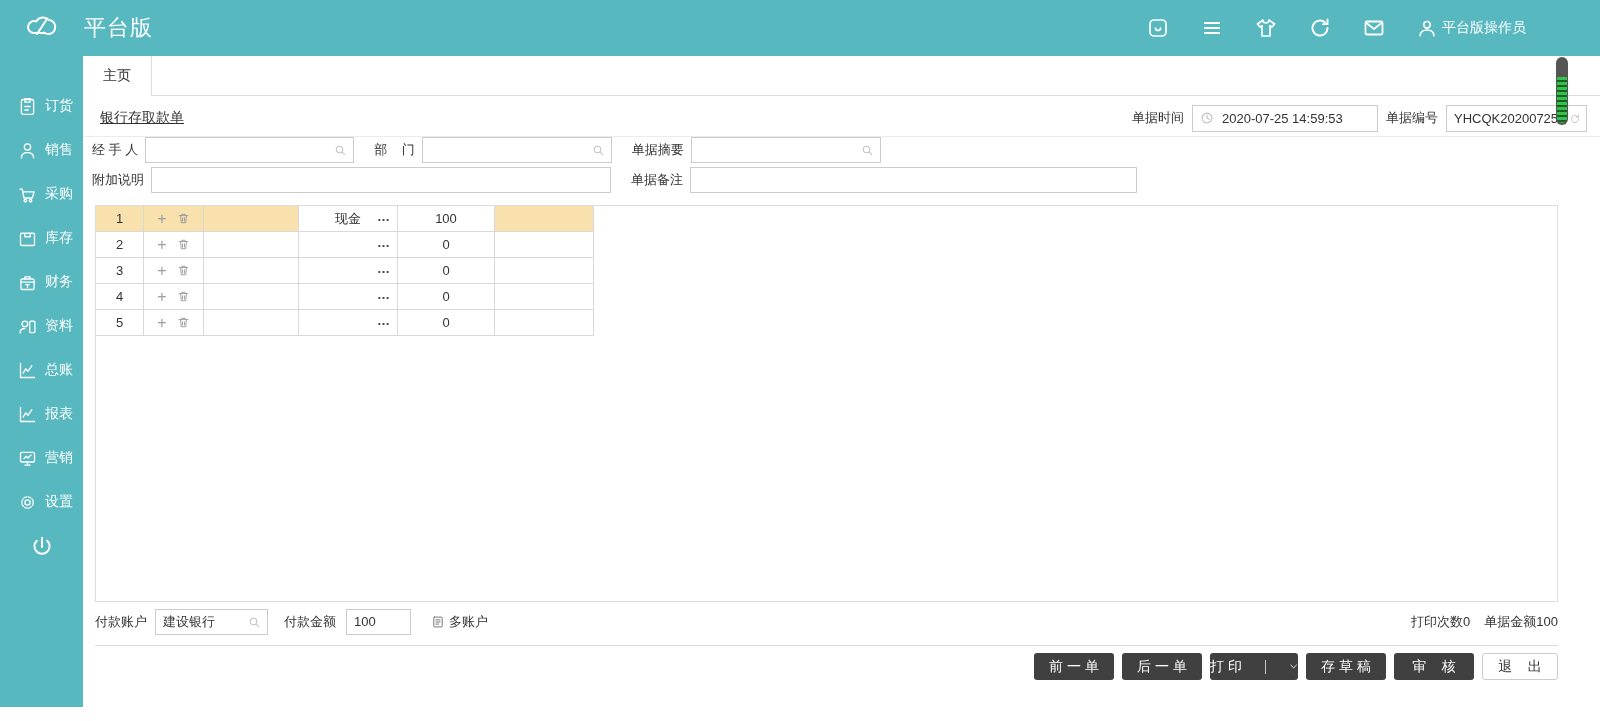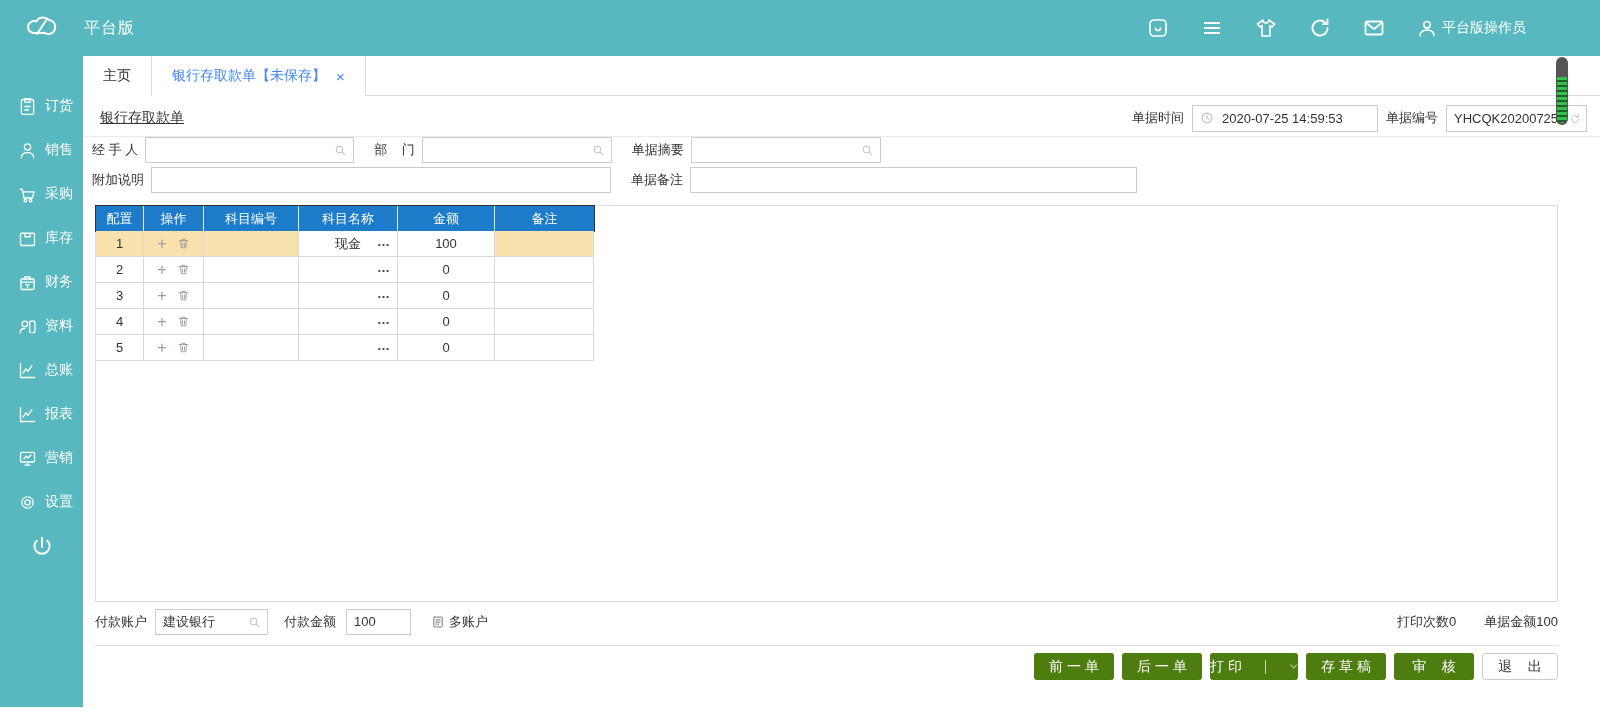--- a/index.html
+++ b/index.html
@@ -2,21 +2,21 @@
 <html><head>
 <meta charset="utf-8">
 <style>
   * { margin:0; padding:0; box-sizing:border-box; }
   html,body { width:1600px; height:721px; background:#fff; font-family:"Liberation Sans","DejaVu Sans",sans-serif; color:#333; overflow:hidden; }
   svg { display:block; }
 
   
   .topbar { position:absolute; left:0; top:0; width:1600px; height:56px; background:#57b8c0; display:flex; align-items:center; }
   .logo { margin-left:22px; }
-  .app-title { color:#fff; font-size:16px; margin-left:22px; letter-spacing:1px; }
+  .app-title { color:#fff; font-size:22px; margin-left:22px; letter-spacing:1px; }
   .topbar-right { position:absolute; right:74px; top:0; height:56px; display:flex; align-items:center; gap:30px; }
   .tb-icon { width:24px; height:24px; cursor:pointer; }
   .tb-user { display:flex; align-items:center; gap:4px; color:#fff; font-size:14px; cursor:pointer; }
 
   
   .sidebar { position:absolute; left:0; top:56px; width:83px; height:651px; background:#57b8c0; }
   .side-item { height:44px; display:flex; align-items:center; padding-left:17px; gap:7px; color:#fff; font-size:14px; cursor:pointer; }
   .side-item .lbl { white-space:nowrap; }
   .side-power { height:46px; display:flex; align-items:center; justify-content:center; cursor:pointer; }
 
@@ -58,26 +58,26 @@
   .c.ops { gap:10px; }
   .plus { color:#9aa0a6; font-size:16px; line-height:1; cursor:pointer; }
   .dots { position:absolute; right:6px; top:3px; color:#444; font-weight:bold; letter-spacing:1px; cursor:pointer; }
   .cell-name { font-size:13px; }
 
   
   .footrow { position:absolute; left:12px; top:552px; width:1463px; height:28px; display:flex; align-items:center; font-size:13px; }
   .pay-acc { width:113px; margin-left:8px; position:relative; padding-right:20px; }
   .pay-amt { width:65px; margin-left:10px; }
   .multi { display:flex; align-items:center; gap:4px; margin-left:20px; cursor:pointer; }
-  .foot-right { position:absolute; right:0; display:flex; gap:28px; font-size:13px; }
+  .foot-right { position:absolute; right:0; display:flex; gap:14px; font-size:13px; }
 
   
   .btn-sep { position:absolute; left:12px; top:589px; width:1463px; border-top:1px solid #ddd; }
   .btnrow { position:absolute; right:42px; top:597px; display:flex; gap:8px; }
-  .btn { height:27px; background:#4d7c0f; color:#fff; font-size:14px; display:flex; align-items:center; justify-content:center; border-radius:3px; cursor:pointer; white-space:pre; }
+  .btn { height:27px; background:#404040; color:#fff; font-size:14px; display:flex; align-items:center; justify-content:center; border-radius:3px; cursor:pointer; white-space:pre; }
   .btn.w80 { width:80px; }
   .btn.print { width:88px; gap:23px; }
   .btn.print .pdiv { width:1px; height:14px; background:rgba(255,255,255,.7); }
   .btn.ghost { width:76px; background:#fff; border:1px solid #ccc; color:#333; }
 
   
   .scrollthumb { position:absolute; left:1556px; top:57px; width:12px; height:68px; background:#555; border-radius:6px; overflow:hidden; cursor:pointer; }
   .scrollthumb .stripes { position:absolute; left:1px; right:1px; bottom:2px; height:46px;
      background:repeating-linear-gradient(180deg,#35c24a 0 3px,#1d5f27 3px 5px); border-radius:0 0 5px 5px; }
 </style>
@@ -217,24 +217,20 @@
         <path d="M7.2 6.2a7 7 0 1 0 9.6 0"></path>
     </svg>
   </div>
 </div>
 
 <div class="content">
 
   <div class="tabbar">
     <div class="tab">
       <span>主页</span>
-    </div>
-    <div class="tab active">
-      <span>银行存取款单【未保存】</span>
-      <span class="close">×</span>
     </div>
   </div>
 
   <div class="titlebar">
     <span class="doc-title">银行存取款单</span>
     <div class="title-right">
       <span>单据时间</span>
       <div class="inp time-inp">
         <svg width="14" height="14" viewBox="0 0 20 20" fill="none" stroke="#bbb" stroke-width="1.5" stroke-linecap="round">
           <circle cx="10" cy="10" r="7"></circle>
@@ -294,28 +290,20 @@
       <span></span>
     </div>
     <span class="f-label" style="margin-left:20px;">单据备注</span>
     <div class="f-inp" style="width:447px; margin-left:7px;">
       <span></span>
     </div>
   </div>
 
   <div class="panel">
     <div class="grid">
-      <div class="g-head">
-        <div class="hc" style="width:48px">配置</div>
-        <div class="hc" style="width:60px">操作</div>
-        <div class="hc" style="width:95px">科目编号</div>
-        <div class="hc" style="width:99px">科目名称</div>
-        <div class="hc" style="width:97px">金额</div>
-        <div class="hc" style="width:99px">备注</div>
-      </div>
 
       <div class="g-row sel">
         <div class="c" style="width:48px">1</div>
         <div class="c ops" style="width:60px">
           <span class="plus">+</span>
           <span>
               <svg width="13" height="13" viewBox="0 0 20 20" fill="none" stroke="#999" stroke-width="1.4" stroke-linecap="round">
                 <path d="M3.5 5.5h13M7.5 5.5V3.5h5v2M5.5 5.5l1 11h7l1-11M8.5 9v5M11.5 9v5"></path>
               </svg>
             </span>

